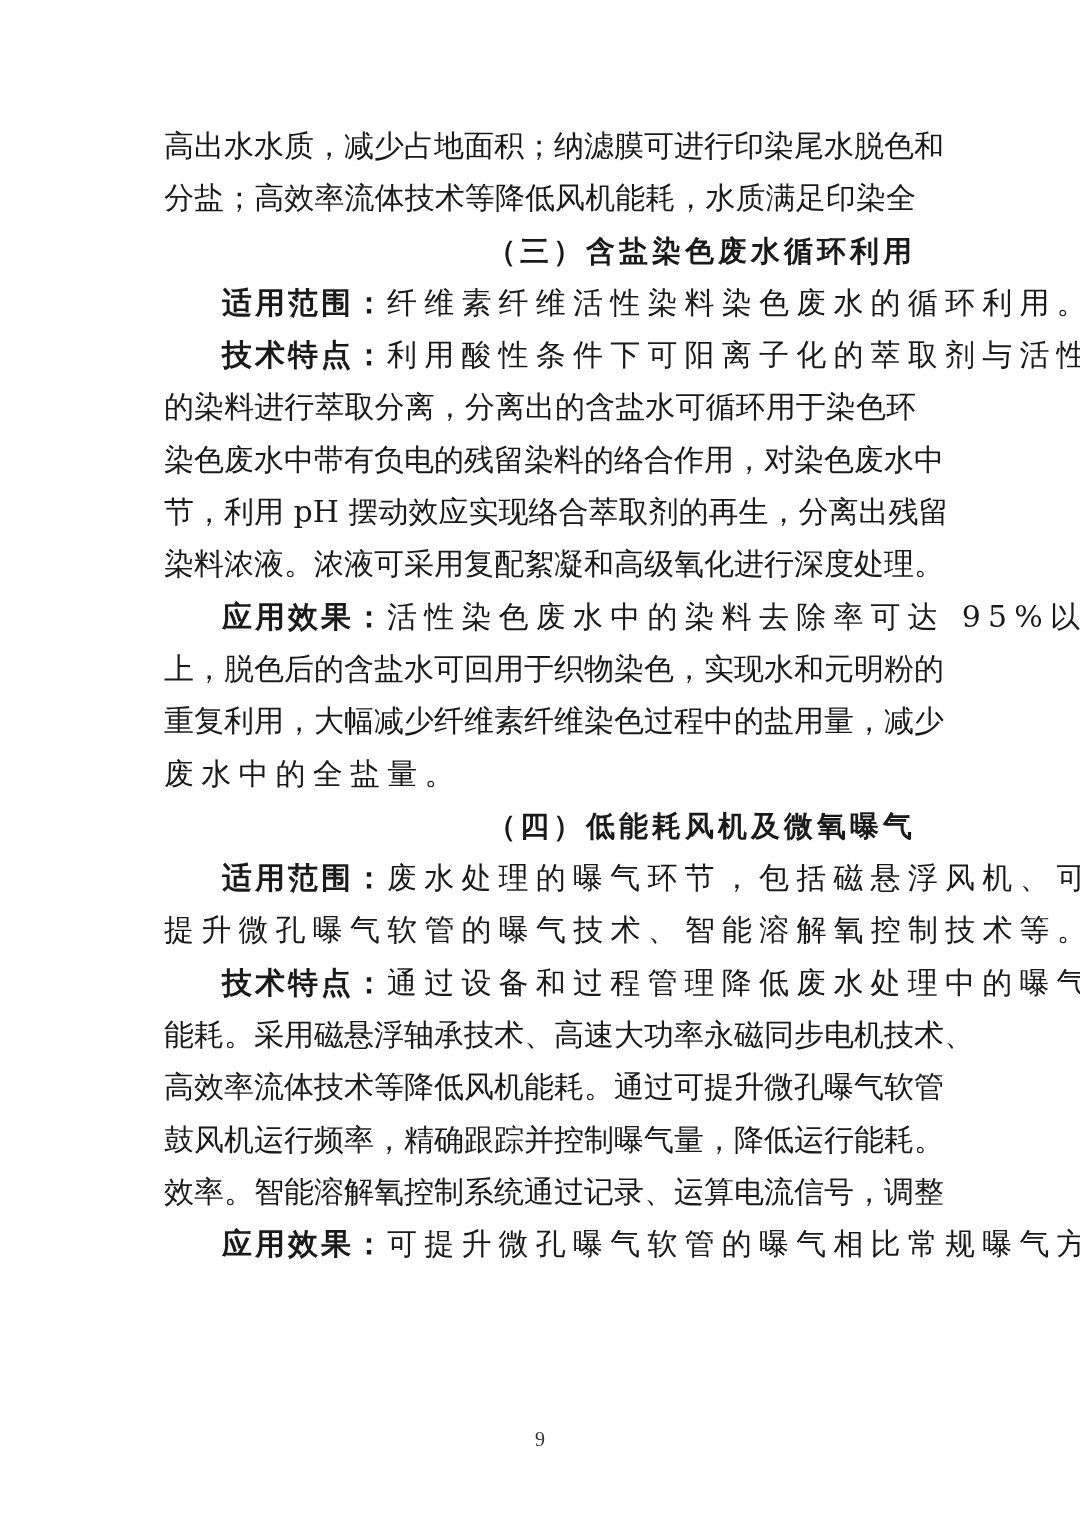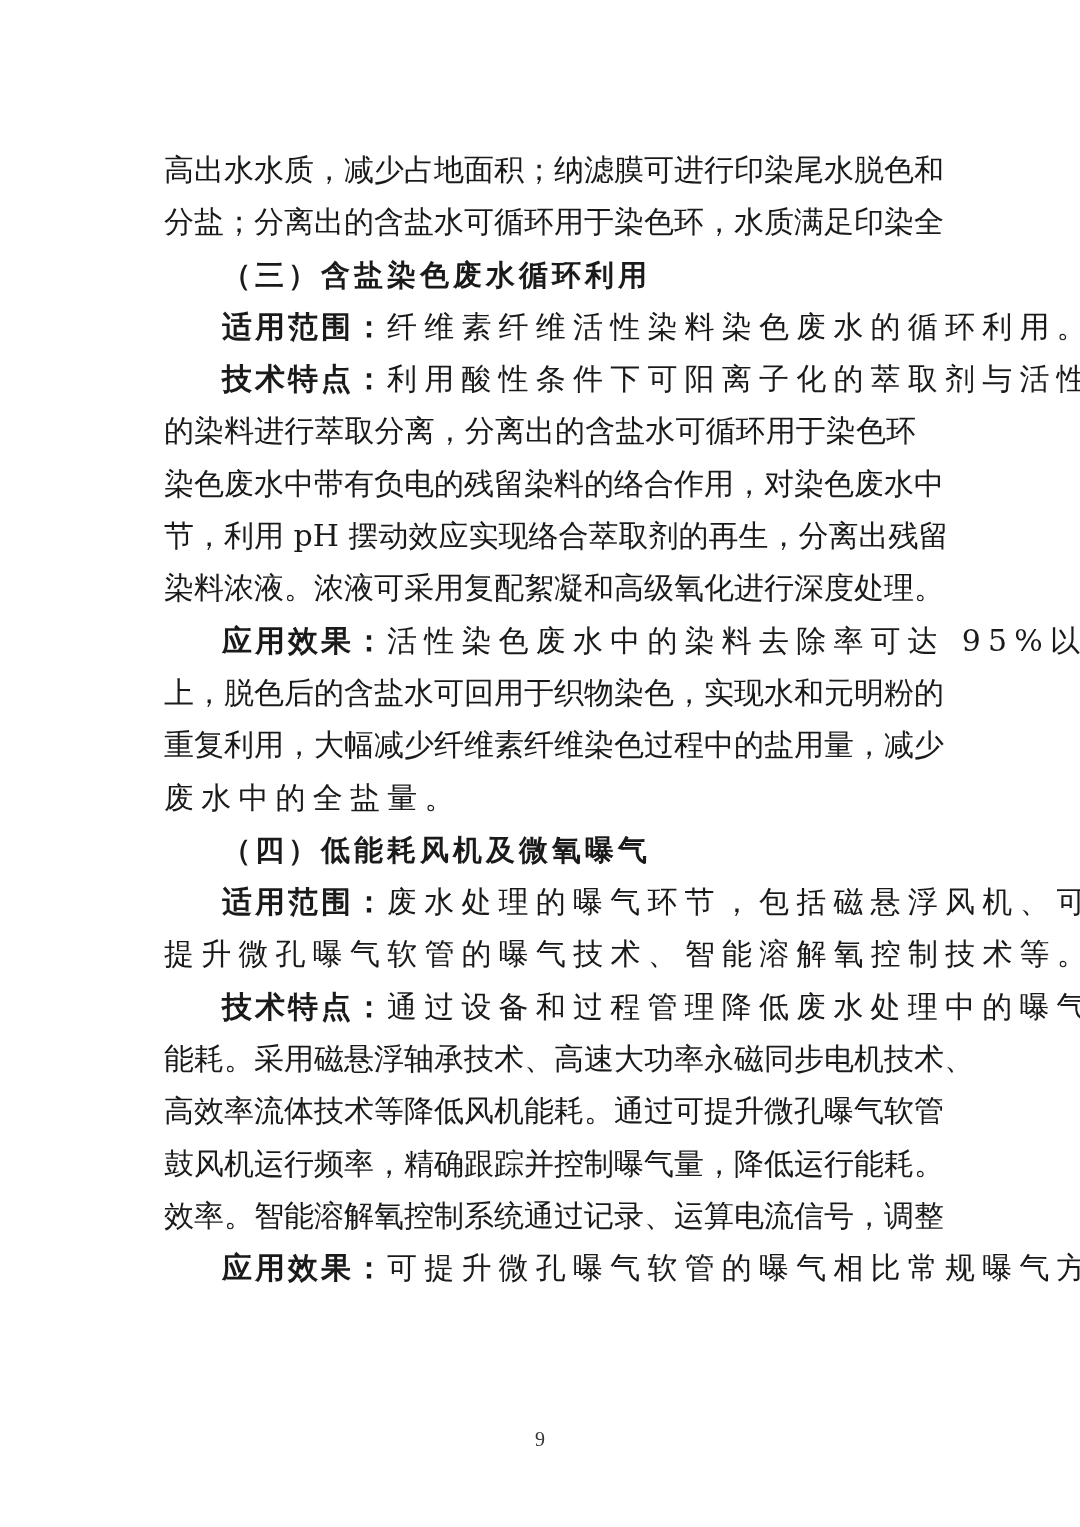--- a/index.html
+++ b/index.html
@@ -11,38 +11,39 @@
       width: 1080px;
       height: 1527px;
       position: relative;
       overflow: hidden;
       color: #1a1a1a;
       font-family: "DejaVu Serif", "Liberation Serif", serif;
     }
     .page {
       position: absolute;
       left: 164px;
-      top: 144px;
+      top: 120px;
       width: 752px;
     }
     .line {
       height: 52.3px;
       line-height: 52.3px;
       font-size: 30px;
       white-space: nowrap;
       letter-spacing: 7.2px;
       overflow: visible;
     }
     .line.justify {
       text-align: justify;
       text-align-last: justify;
       letter-spacing: 0;
     }
     .indent {
       padding-left: 58px;
+      text-align: right;
     }
     .heading {
       font-weight: bold;
       font-family: "DejaVu Sans", "Liberation Sans", sans-serif;
       font-size: 29px;
       letter-spacing: 4px;
     }
     .label {
       font-weight: bold;
       font-family: "DejaVu Sans", "Liberation Sans", sans-serif;
@@ -58,21 +59,21 @@
       font-family: "Liberation Serif", serif;
       color: #333;
     }
   </style>
 </head>
 <body>
 
 <div class="page">
 
   <div class="line justify">高出水水质，减少占地面积；纳滤膜可进行印染尾水脱色和</div>
-  <div class="line justify">分盐；分离出的含盐水可循环用于染色环，水质满足印染全</div>
+  <div class="line justify">分盐；高效率流体技术等降低风机能耗，水质满足印染全</div>
 
   <div class="line indent heading">（三）含盐染色废水循环利用</div>
 
   <div class="line indent">
     <span class="label">适用范围：</span><span>纤维素纤维活性染料染色废水的循环利用。</span>
   </div>
 
   <div class="line indent">
     <span class="label">技术特点：</span><span>利用酸性条件下可阳离子化的萃取剂与活性</span>
   </div>

